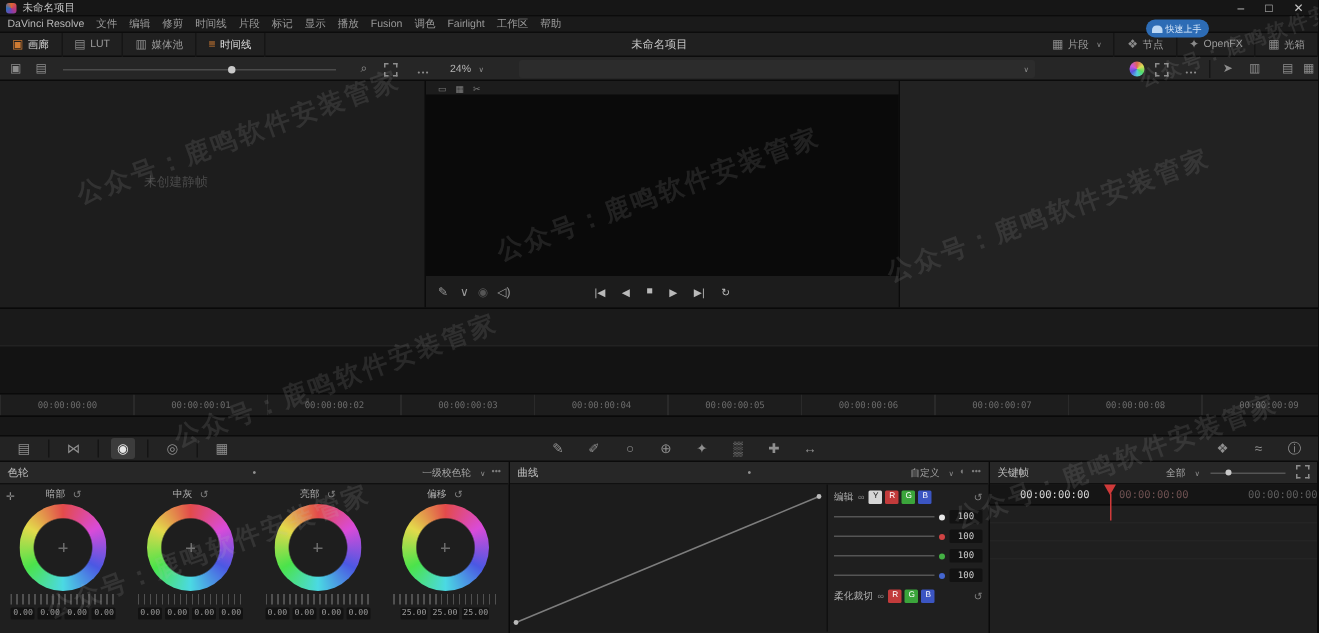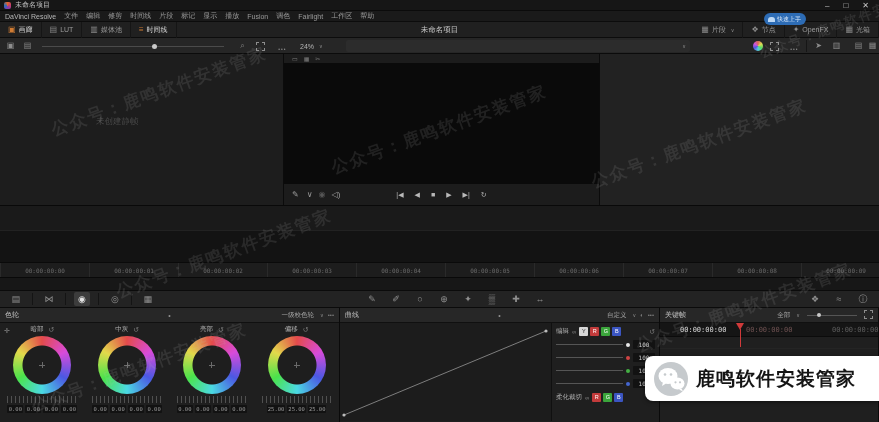--- a/index.html
+++ b/index.html
@@ -473,34 +473,20 @@
         <span class="playhead"></span>
       </div>
       <div>
         <div class="kfrow"></div>
           <div class="kfrow"></div>
           <div class="kfrow"></div>
       </div>
     </div>
   </div>
 
-  <div id="badge">
-    <svg width="36" height="36" viewBox="0 0 36 36">
-      <circle cx="18" cy="18" r="17" fill="#c6cacd"></circle>
-      <ellipse cx="15" cy="15" rx="9.5" ry="8" fill="#ffffff"></ellipse>
-      <circle cx="12" cy="13.5" r="1.3" fill="#c6cacd"></circle>
-        <circle cx="18" cy="13.5" r="1.3" fill="#c6cacd"></circle>
-      <path d="M10 21 L9 25 L13 22.6 Z" fill="#ffffff"></path>
-      <ellipse cx="24.5" cy="22.5" rx="7" ry="6" fill="#ffffff"></ellipse>
-      <circle cx="22.5" cy="21.3" r="1.1" fill="#c6cacd"></circle>
-        <circle cx="27" cy="21.3" r="1.1" fill="#c6cacd"></circle>
-      <path d="M28.5 27.5 L30 30.5 L26 28.6 Z" fill="#ffffff"></path>
-    </svg>
-    <span class="btext">鹿鸣软件安装管家</span>
-  </div>
 
 <div class="wm" style="left: 45px; top: 80px;">公众号：鹿鸣软件安装管家</div>
     <div class="wm" style="left: 325px; top: 118px;">公众号：鹿鸣软件安装管家</div>
     <div class="wm" style="left: 585px; top: 132px;">公众号：鹿鸣软件安装管家</div>
     <div class="wm" style="left: 110px; top: 242px;">公众号：鹿鸣软件安装管家</div>
     <div class="wm" style="left: 630px; top: 296px;">公众号：鹿鸣软件安装管家</div>
     <div class="wm" style="left: 25px; top: 356px;">公众号：鹿鸣软件安装管家</div>
     <div class="wm" style="left: 755px; top: 14px; font-size: 13px;">公众号：鹿鸣软件安装管家</div>
   </div>
 

